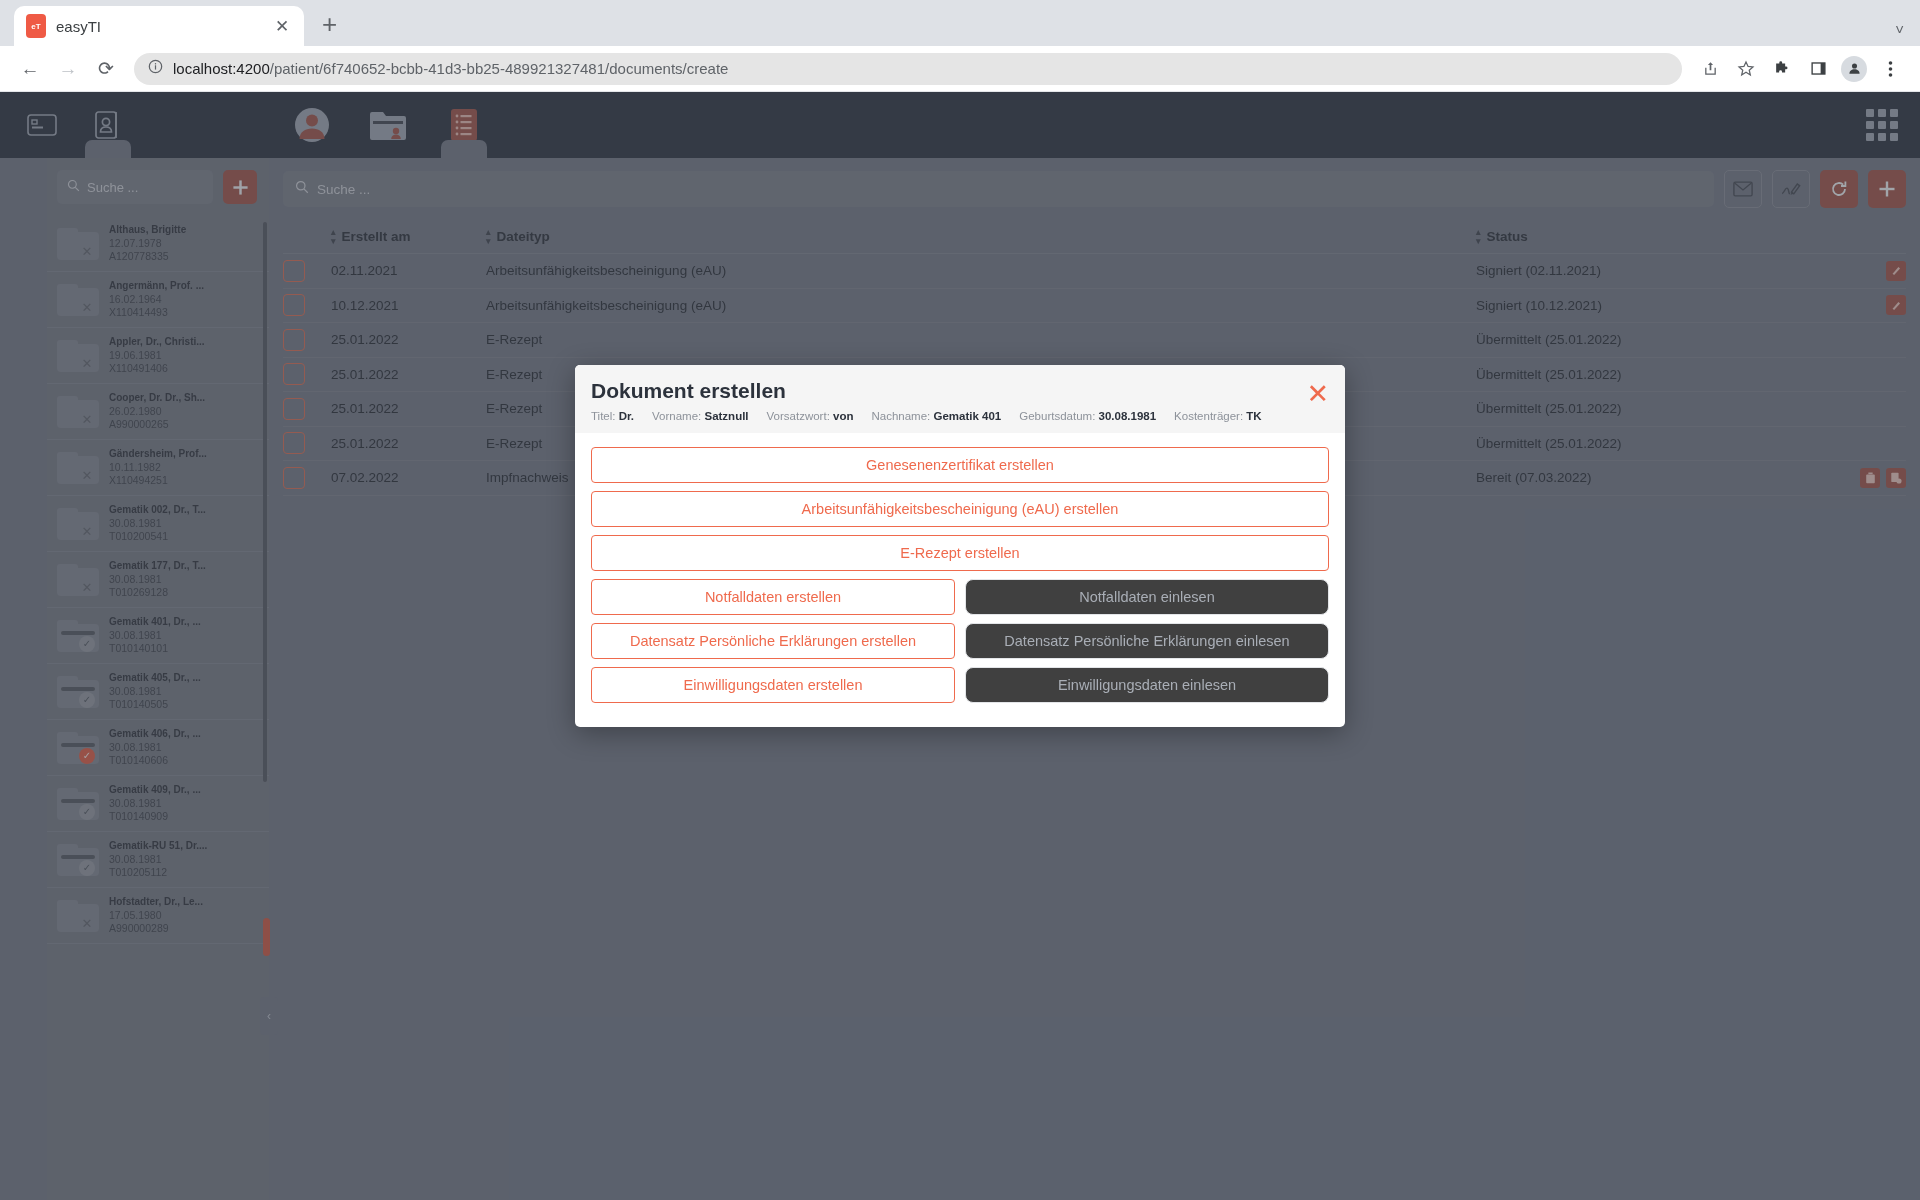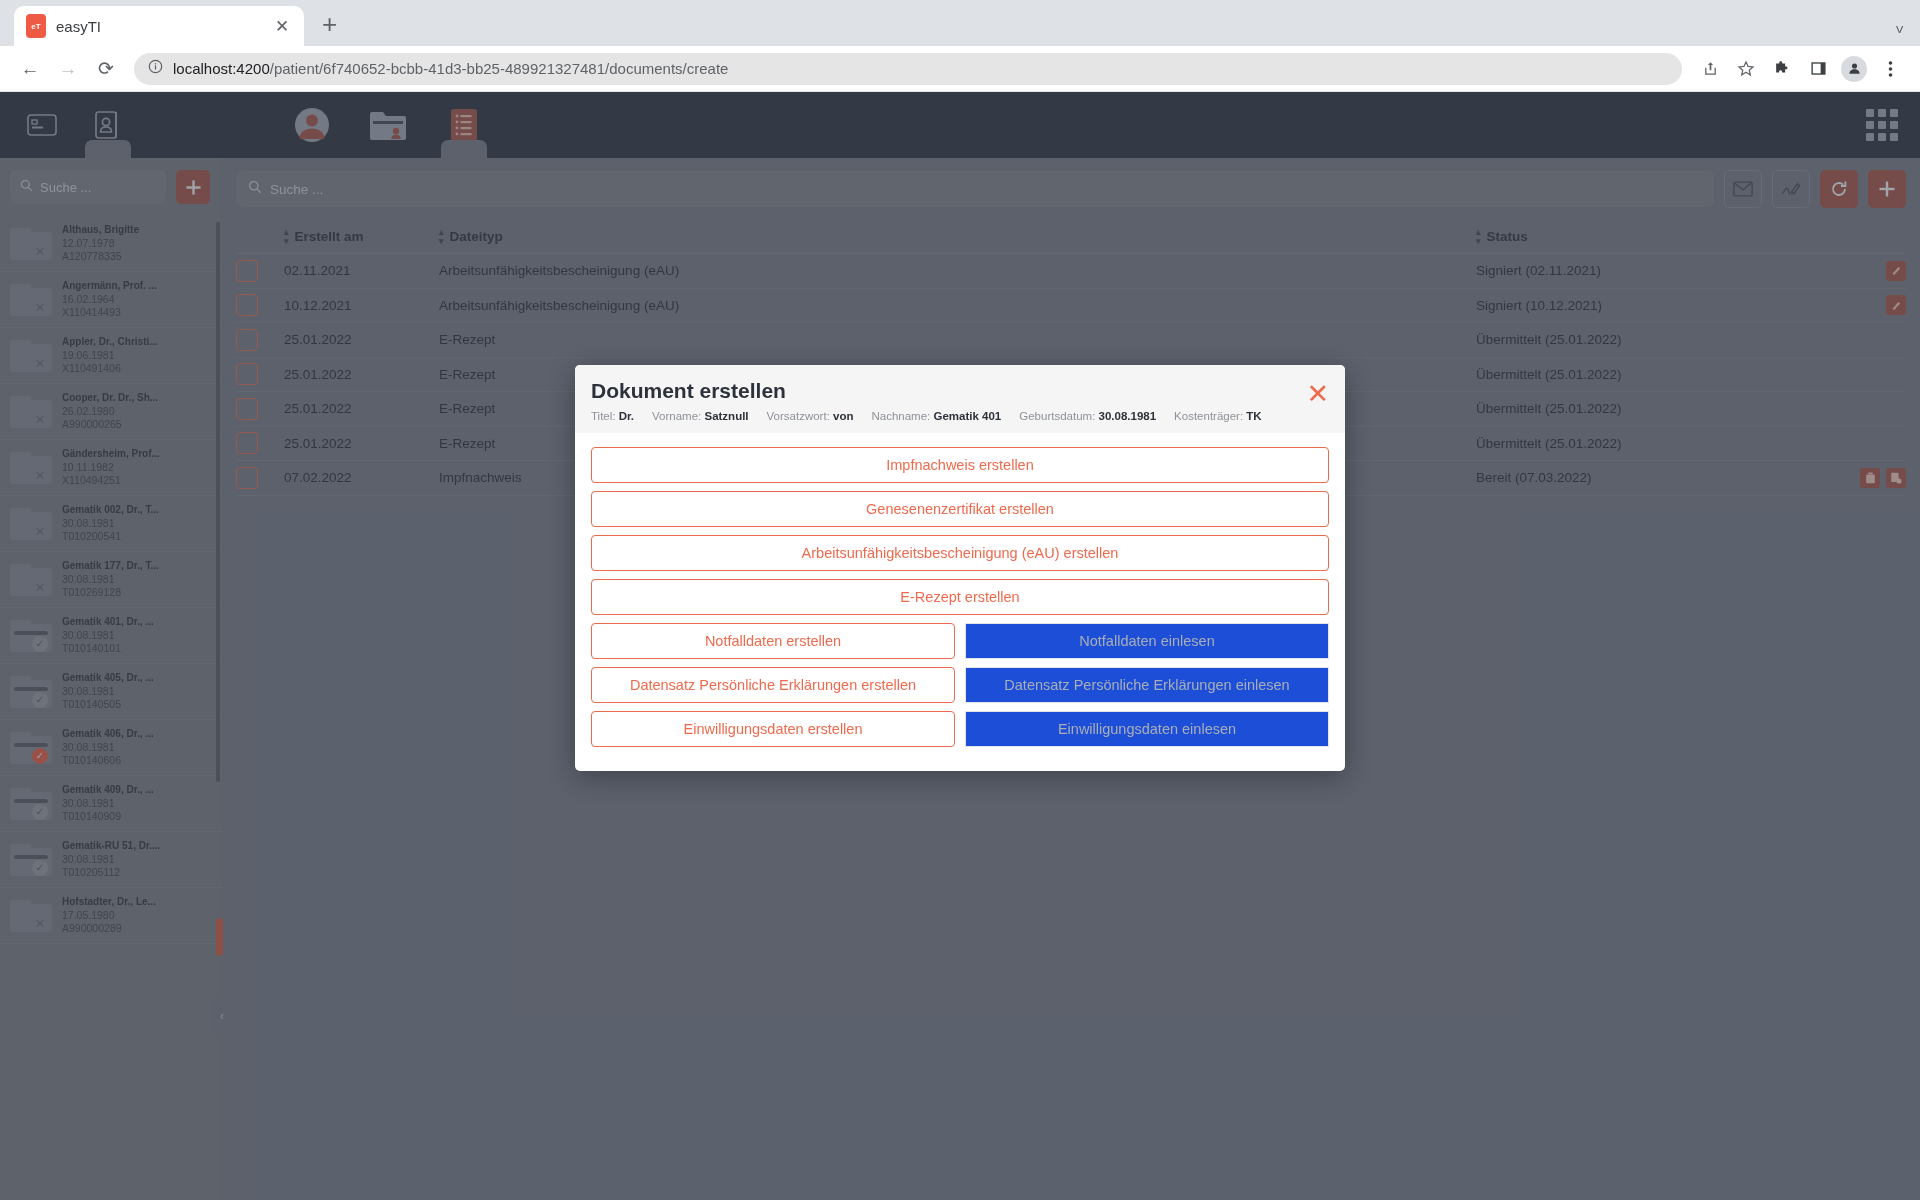--- a/index.html
+++ b/index.html
@@ -115,21 +115,21 @@
   }
   .nav-group-mid { display: flex; align-items: center; gap: 32px; margin-left: 160px; }
   .nav-grid {
     position: absolute; right: 22px; top: 50%; transform: translateY(-50%);
     display: grid; grid-template-columns: repeat(3, 8px); gap: 4px;
     cursor: pointer;
   }
   .nav-grid i { width: 8px; height: 8px; background: #9aa1ad; display:block; border-radius:1px;}
 
   
-  .body-row { display: flex; height: 1042px; }
+  .body-row { display: flex; height: 1042px; padding-left: 47px; }
 
   
   .sidebar {
     width: 222px;
     background: #70757f;
     display: flex; flex-direction: column;
     position: relative;
     flex-shrink: 0;
   }
   .sidebar-search-row {
@@ -318,22 +318,22 @@
     font-size: 14.5px;
     font-family: "Liberation Sans", sans-serif;
     cursor: pointer;
     display: flex; align-items: center; justify-content: center;
     margin-bottom: 8px;
   }
   .btn-disabled {
     width: 100%;
     border: 1px solid #e3e5e8;
     color: #a9aeb6;
-    background: #1d4ed8;
-    border-radius: 0;
+    background: #404040;
+    border-radius: 8px;
     height: 36px;
     font-size: 14.5px;
     font-family: "Liberation Sans", sans-serif;
     display: flex; align-items: center; justify-content: center;
     margin-bottom: 8px;
     cursor: not-allowed;
   }
   .pair-row { display: flex; gap: 10px; }
   .pair-row > * { flex: 1; min-width: 0; }
 </style>
@@ -834,21 +834,20 @@
             <span><span>Vorname: </span><b>Satznull</b></span>
             <span><span>Vorsatzwort: </span><b>von</b></span>
             <span><span>Nachname: </span><b>Gematik 401</b></span>
             <span><span>Geburtsdatum: </span><b>30.08.1981</b></span>
             <span><span>Kostenträger: </span><b>TK</b></span>
           </div>
         <div class="modal-close">✕</div>
       </div>
       <div class="modal-body">
         <div id="full-buttons">
-            <button class="btn-outline">Impfnachweis erstellen</button>
             <button class="btn-outline">Genesenenzertifikat erstellen</button>
             <button class="btn-outline">Arbeitsunfähigkeitsbescheinigung (eAU) erstellen</button>
             <button class="btn-outline">E-Rezept erstellen</button>
           </div>
         <div id="paired-buttons">
             <div class="pair-row">
               <button class="btn-outline">Notfalldaten erstellen</button>
               <button class="btn-disabled">Notfalldaten einlesen</button>
             </div>
             <div class="pair-row">

